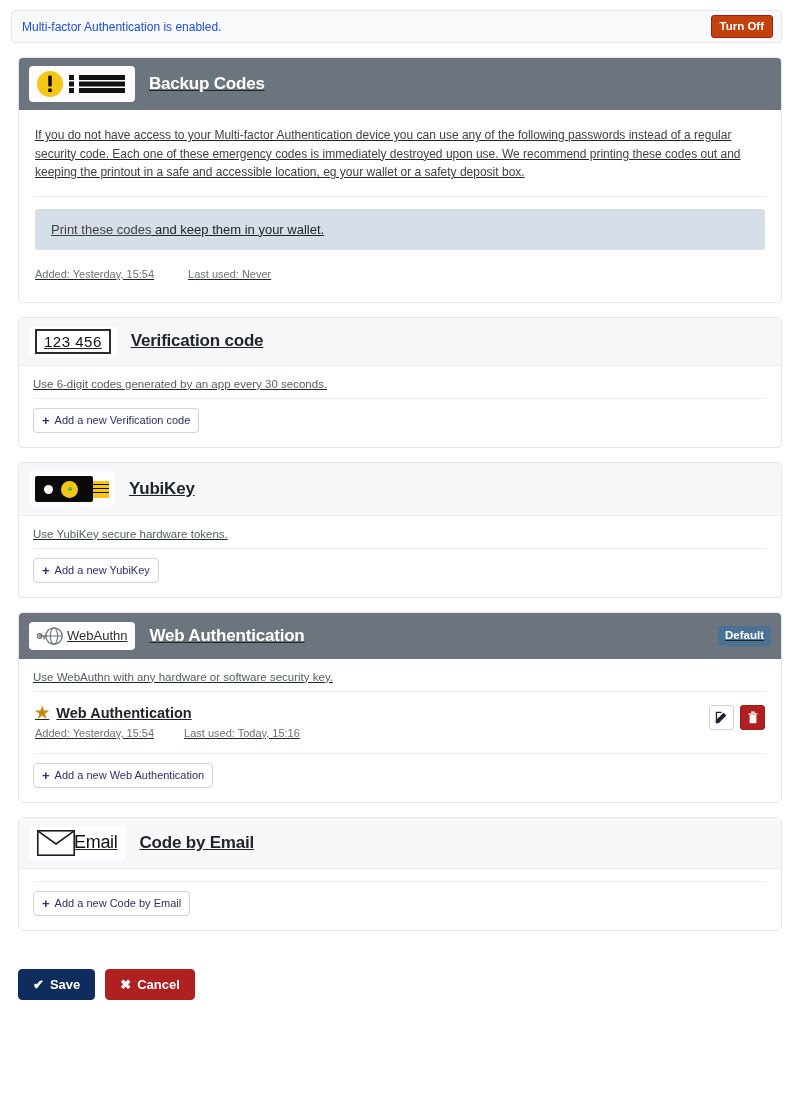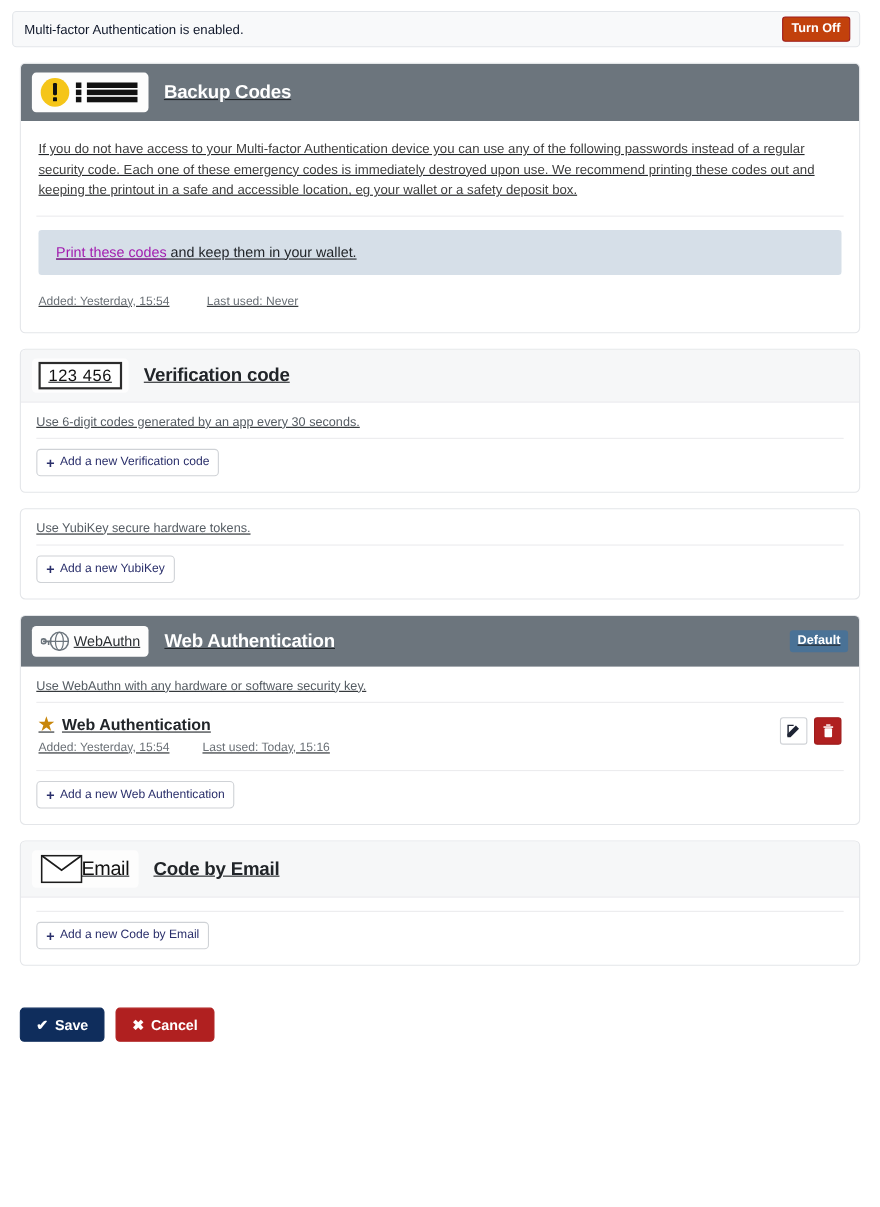--- a/index.html
+++ b/index.html
@@ -27,21 +27,21 @@
     margin: 10px 18px 0 11px;
     background: #f8f9fa;
     border: 1px solid #e3e6ea;
     border-radius: 4px;
     height: 33px;
     display: flex;
     align-items: center;
     padding: 0 8px 0 10px;
     justify-content: space-between;
   }
-  .alert-text { font-size: 12px; color: #0f172a; }
+  .alert-text { font-size: 12px; color: #1d4ed8; }
   .btn-turnoff {
     background: #c2410c;
     border: 1px solid #9e1c1c;
     color: #fff;
     font-size: 11.5px;
     font-weight: 700;
     border-radius: 3px;
     padding: 4px 8px;
     line-height: 1.1;
     cursor: pointer;
@@ -119,21 +119,21 @@
     margin: 4px 2px 14px 2px;
   }
   .info-box {
     background: #d6dfe8;
     border-radius: 3px;
     padding: 13px 16px;
     font-size: 13px;
     color: #212529;
     margin: 12px 2px 0 2px;
   }
-  .info-box a { color: #a21caf; text-decoration: underline; }
+  .info-box a { color: #404040; text-decoration: underline; }
   .meta {
     font-size: 11px;
     color: #6b7177;
     margin: 18px 2px 8px 2px;
     display: flex;
     gap: 34px;
   }
 
   
   .key-row { display: flex; align-items: flex-start; padding: 4px 2px 2px 2px; }
@@ -263,20 +263,36 @@
       <p class="desc">Use 6-digit codes generated by an app every 30 seconds.</p>
       <div class="hr"></div>
       <button class="btn-add">
         <span class="plus">+</span>
         <span>Add a new Verification code</span>
       </button>
     </div>
   </div>
 
   <div class="card">
+    <div class="card-header plain">
+      <span class="logo-chip">
+        <span class="yk">
+          <span class="yk-usb">
+            <i style="top:3px"></i>
+              <i style="top:7px"></i>
+              <i style="top:11px"></i>
+          </span>
+          <span class="yk-body"></span>
+          <span class="yk-dot-w"></span>
+          <span class="yk-dot-y"></span>
+          <span class="yk-dot-g"></span>
+        </span>
+      </span>
+      <span class="card-title">YubiKey</span>
+    </div>
     <div class="card-body">
       <p class="desc">Use YubiKey secure hardware tokens.</p>
       <div class="hr"></div>
       <button class="btn-add">
         <span class="plus">+</span>
         <span>Add a new YubiKey</span>
       </button>
     </div>
   </div>
 

